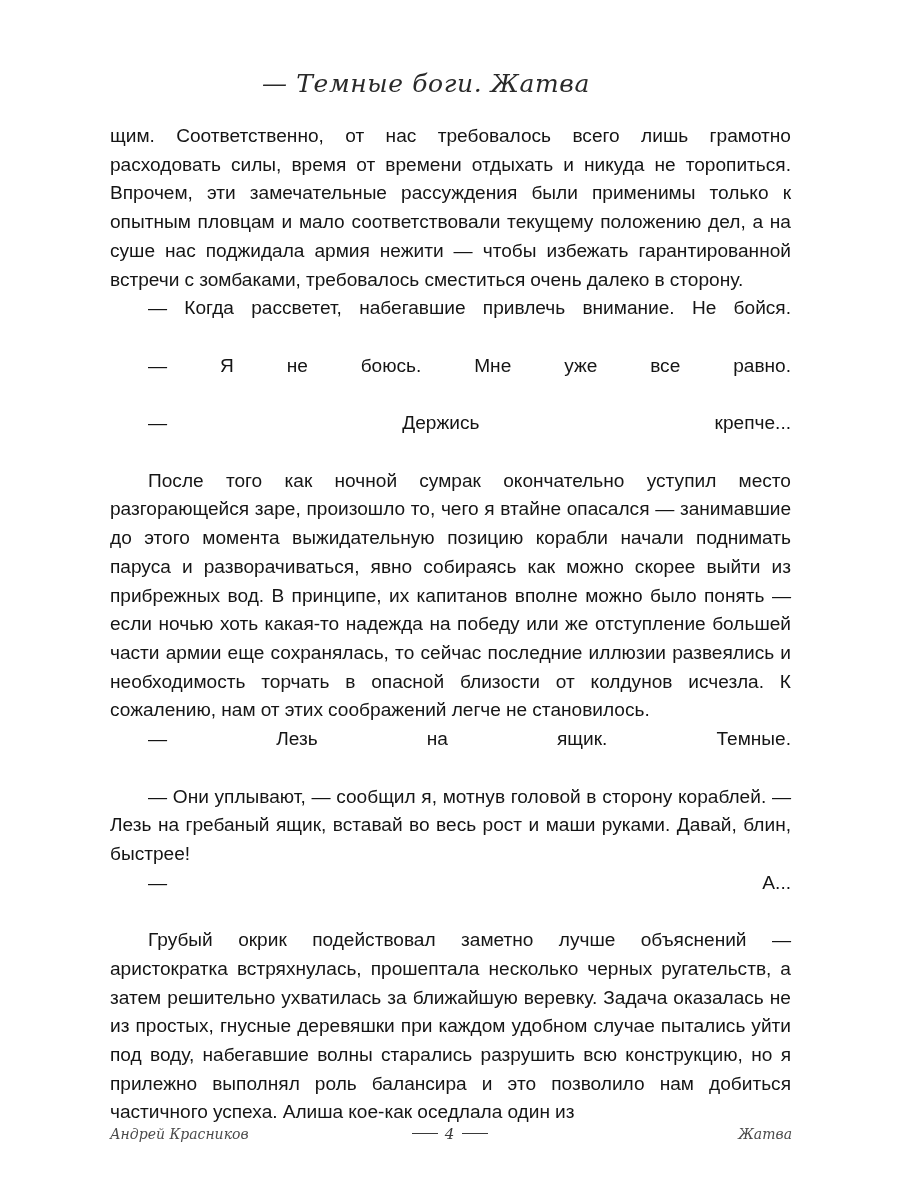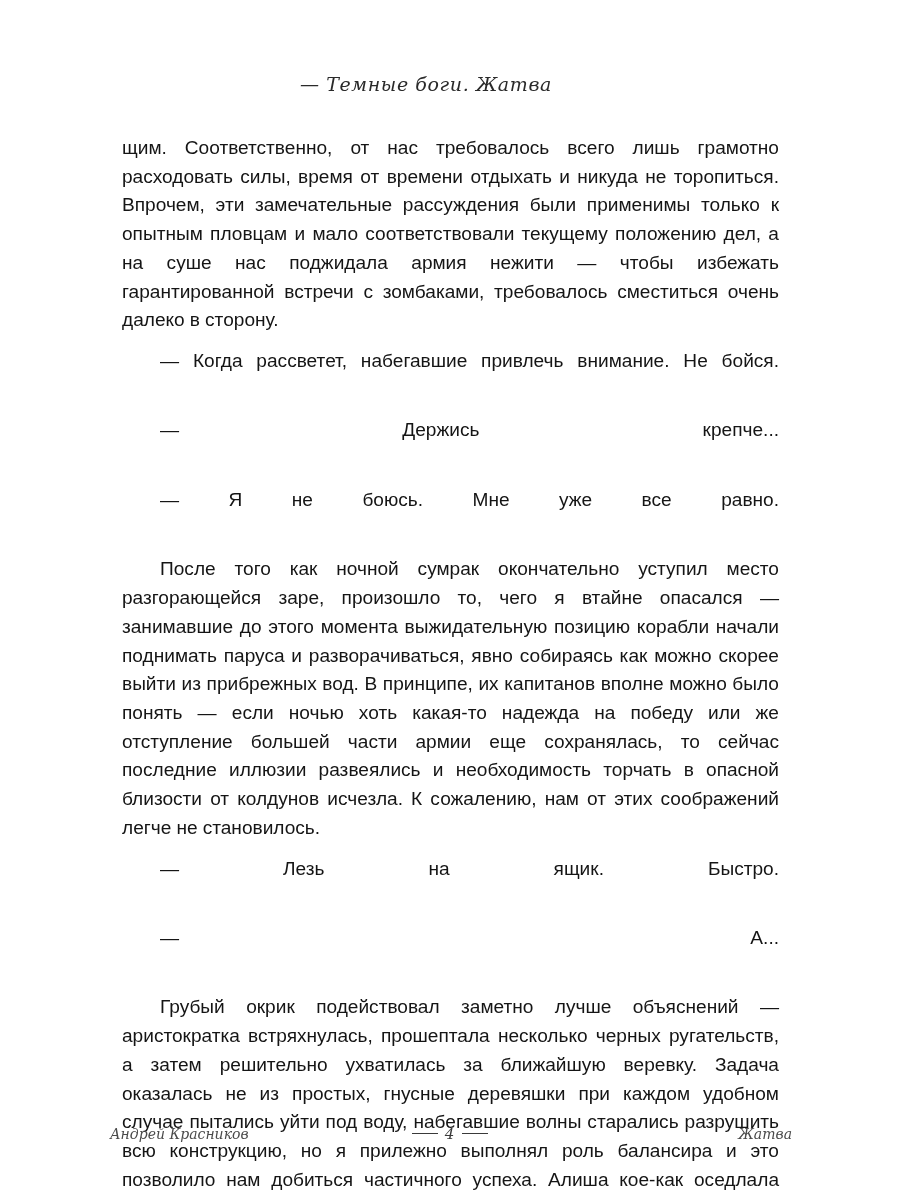--- a/index.html
+++ b/index.html
@@ -20,42 +20,42 @@
 
   
   .running-head {
     position: absolute;
     top: 68px;
     left: 0;
     width: 852px;
     text-align: center;
     font-family: "DejaVu Serif", "Liberation Serif", serif;
     font-style: italic;
-    font-size: 19px;
+    font-size: 25px;
     line-height: 32px;
     letter-spacing: 0.6px;
     color: #2a2a2a;
     white-space: nowrap;
   }
 
   
   .text-block {
     position: absolute;
     top: 122px;
     left: 110px;
     width: 681px;
     font-size: 19.1px;
     line-height: 28.72px;
     color: #151515;
     text-align: justify;
     text-justify: inter-word;
     -webkit-font-smoothing: antialiased;
   }
   .para {
-    margin: 12px;
+    margin: 0;
     text-indent: 38px;
     text-align: justify;
     font-size: 19.1px;
     line-height: 28.72px;
     hyphens: manual;
     word-spacing: -0.2px;
   }
   .para.no-indent {
     text-indent: 0;
   }
@@ -117,24 +117,25 @@
 </head>
 <body>
 
 <div class="page">
 
   <div class="running-head">— Темные боги. Жатва</div>
 
   <div class="text-block">
     <p class="para no-indent full-justify">щим. Соответственно, от нас требовалось всего лишь грамотно расходовать силы, время от времени отдыхать и никуда не торопиться. Впрочем, эти замечательные рассуждения были применимы только к опытным пловцам и мало соответствовали текущему положению дел, а на суше нас поджидала армия нежити — чтобы избежать гарантированной встречи с зомбаками, требовалось сместиться очень далеко в сторону.</p>
     <p class="para">— Когда рассветет, набегавшие привлечь внимание. Не бойся.</p>
+    <p class="para">— Я не боюсь. Мне уже все равно.</p>
     <p class="para">— Держись крепче...</p>
-    <p class="para">— Я не боюсь. Мне уже все равно.</p>
     <p class="para full-justify">После того как ночной сумрак окончательно уступил место разгорающейся заре, произошло то, чего я втайне опасался — занимавшие до этого момента выжидательную позицию корабли начали поднимать паруса и разворачиваться, явно собираясь как можно скорее выйти из прибрежных вод. В принципе, их капитанов вполне можно было понять — если ночью хоть какая-то надежда на победу или же отступление большей части армии еще сохранялась, то сейчас последние иллюзии развеялись и необходимость торчать в опасной близости от колдунов исчезла. К сожалению, нам от этих соображений легче не становилось.</p>
-    <p class="para">— Лезь на ящик. Быстро.</p>
+    <p class="para">— Лезь на ящик. Темные.</p>
+    <p class="para full-justify">— Они уплывают, — сообщил я, мотнув головой в сторону кораблей. — Лезь на гребаный ящик, вставай во весь рост и маши руками. Давай, блин, быстрее!</p>
     <p class="para">— А...</p>
     <p class="para full-justify">Грубый окрик подействовал заметно лучше объяснений — аристократка встряхнулась, прошептала несколько черных ругательств, а затем решительно ухватилась за ближайшую веревку. Задача оказалась не из простых, гнусные деревяшки при каждом удобном случае пытались уйти под воду, набегавшие волны старались разрушить всю конструкцию, но я прилежно выполнял роль балансира и это позволило нам добиться частичного успеха. Алиша кое-как оседлала один из</p>
   </div>
 
   <div class="footer">
     <div class="footer-left">Андрей Красников</div>
 
     <div class="footer-center">
       <span class="rule"></span><span class="pageno">4</span><span class="rule"></span>
     </div>

